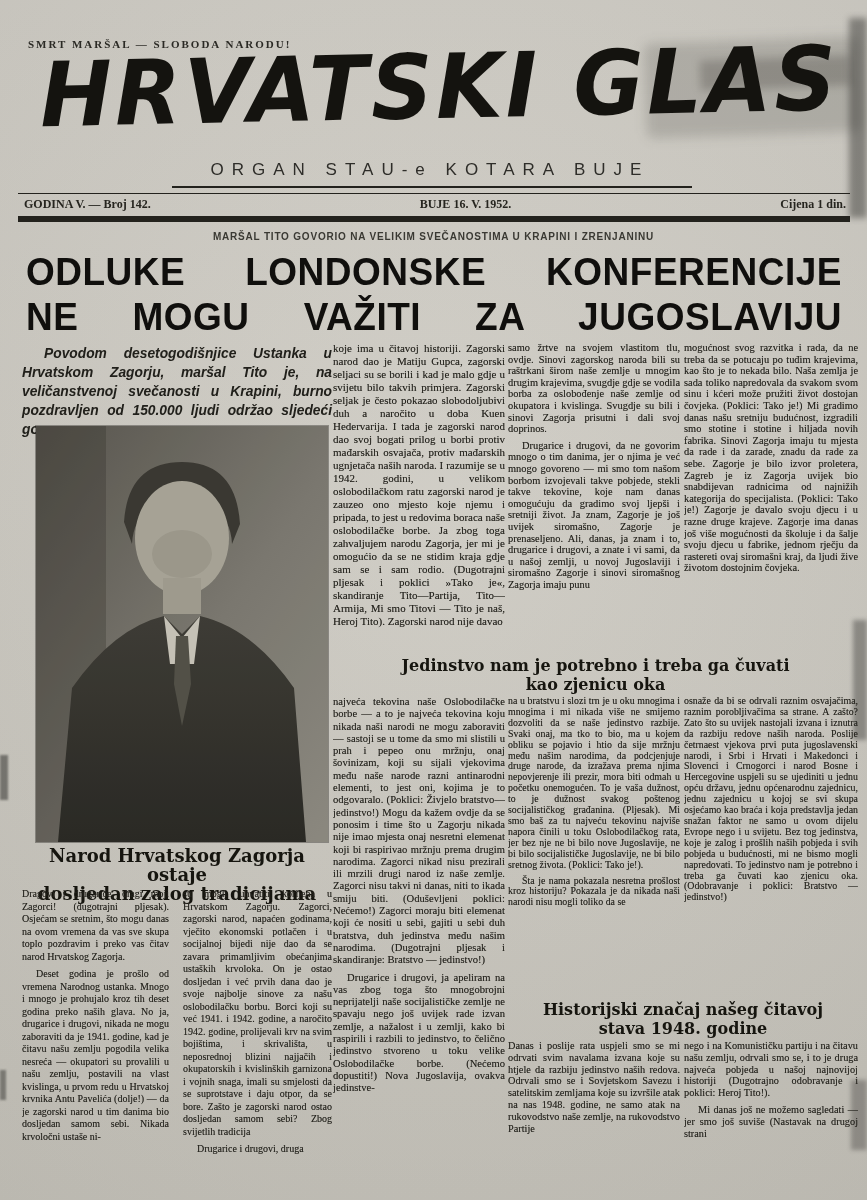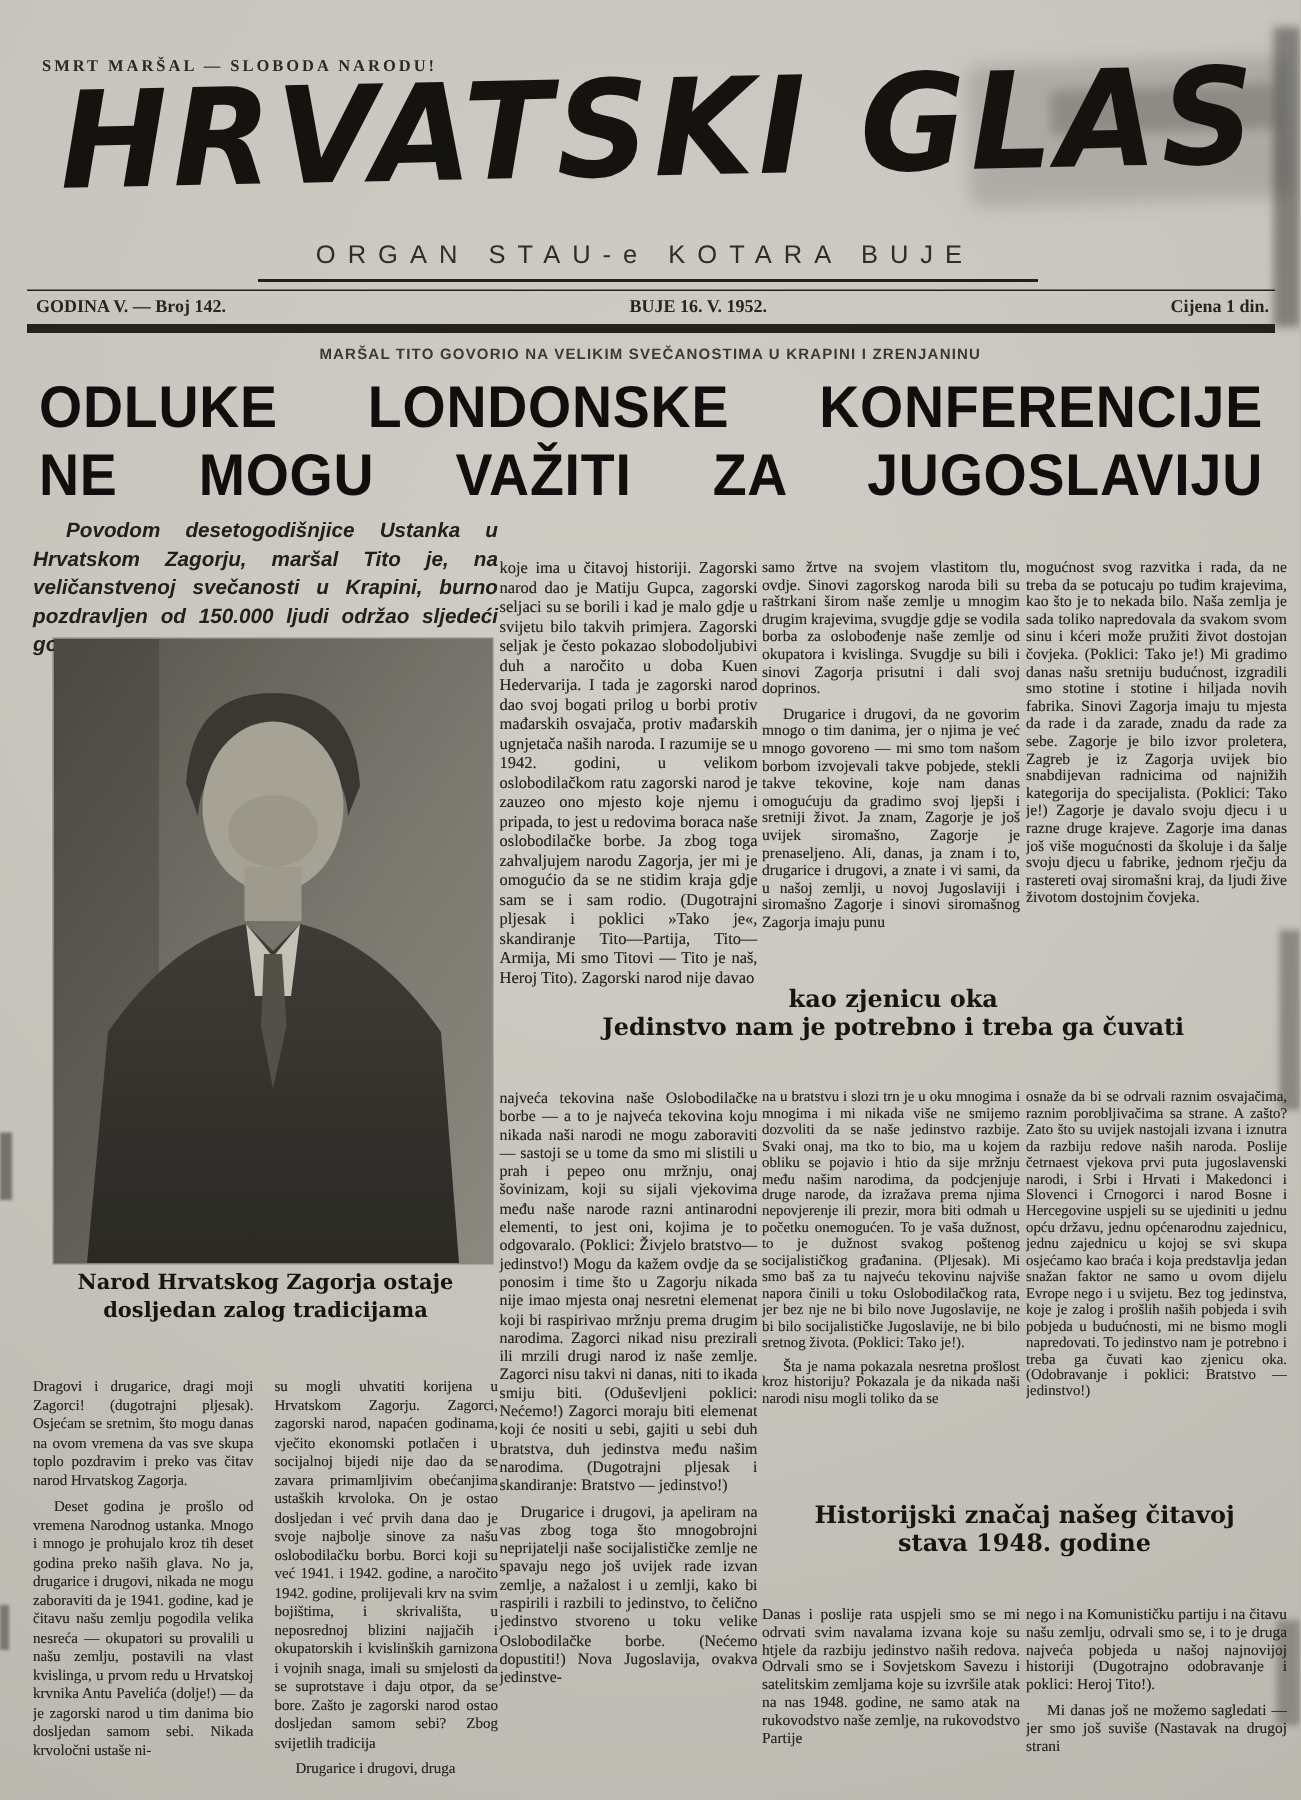--- a/index.html
+++ b/index.html
@@ -37,25 +37,25 @@
     font-family:"Liberation Sans",sans-serif;font-weight:700;font-size:37px;color:#100f0d;}
   .headline div{line-height:45px;text-align:justify;text-align-last:justify;letter-spacing:.5px;transform:scaleY(1.06);}
   .lead{position:absolute;left:22px;top:344px;width:310px;
     font-family:"Liberation Sans",sans-serif;font-weight:bold;font-style:italic;
     font-size:13.8px;line-height:19px;text-align:justify;color:#21201b;text-indent:22px;}
   .photo{position:absolute;left:36px;top:426px;width:292px;height:416px;margin:0;
     box-shadow:0 0 0 1px rgba(40,38,34,.4);background:#6d6a63;}
   .photo svg{display:block;}
   .subhead{position:absolute;text-align:center;font-family:"DejaVu Serif",serif;font-weight:bold;color:#16150f;}
   .subhead div{line-height:19px;}
-  .sh-zagorje{left:22px;top:846px;width:310px;font-size:14px;}
+  .sh-zagorje{left:22px;top:846px;width:310px;font-size:18px;}
   .sh-unity{left:333px;top:656px;width:525px;font-size:16px;}
   .sh-history{left:508px;top:1000px;width:350px;font-size:16px;}
   .col{position:absolute;overflow:hidden;text-align:justify;color:#26251f;
-    text-shadow:0 0 .4px rgba(35,33,30,.5);margin-top:31px;}
+    text-shadow:0 0 .4px rgba(35,33,30,.5);}
   .col p{margin:0 0 5px;text-indent:14px;}
   .col p.cont{text-indent:0;}
   .c-main{font-size:11px;line-height:13px;}
   .c-col3,.c-col4{font-size:10.4px;line-height:11.6px;}
   .c-unityA{font-size:10.6px;line-height:12.3px;}
   .c-unityB,.c-unityC{font-size:9.9px;line-height:10.9px;}
   .c-zag{font-size:10px;line-height:12.5px;}
   .c-hist{font-size:10.3px;line-height:11.8px;}
 </style>
 </head>
@@ -138,22 +138,22 @@
   </div>
   <div class="col c-col3" style="left:508px;top:342px;width:172px;height:313px;">
     <p class="cont">samo žrtve na svojem vlastitom tlu, ovdje. Sinovi zagorskog naroda bili su raštrkani širom naše zemlje u mnogim drugim krajevima, svugdje gdje se vodila borba za oslobođenje naše zemlje od okupatora i kvislinga. Svugdje su bili i sinovi Zagorja prisutni i dali svoj doprinos.</p>
     <p>Drugarice i drugovi, da ne govorim mnogo o tim danima, jer o njima je već mnogo govoreno — mi smo tom našom borbom izvojevali takve pobjede, stekli takve tekovine, koje nam danas omogućuju da gradimo svoj ljepši i sretniji život. Ja znam, Zagorje je još uvijek siromašno, Zagorje je prenaseljeno. Ali, danas, ja znam i to, drugarice i drugovi, a znate i vi sami, da u našoj zemlji, u novoj Jugoslaviji i siromašno Zagorje i sinovi siromašnog Zagorja imaju punu</p>
   </div>
   <div class="col c-col4" style="left:684px;top:342px;width:174px;height:313px;">
     <p class="cont">mogućnost svog razvitka i rada, da ne treba da se potucaju po tuđim krajevima, kao što je to nekada bilo. Naša zemlja je sada toliko napredovala da svakom svom sinu i kćeri može pružiti život dostojan čovjeka. (Poklici: Tako je!) Mi gradimo danas našu sretniju budućnost, izgradili smo stotine i stotine i hiljada novih fabrika. Sinovi Zagorja imaju tu mjesta da rade i da zarade, znadu da rade za sebe. Zagorje je bilo izvor proletera, Zagreb je iz Zagorja uvijek bio snabdijevan radnicima od najnižih kategorija do specijalista. (Poklici: Tako je!) Zagorje je davalo svoju djecu i u razne druge krajeve. Zagorje ima danas još više mogućnosti da školuje i da šalje svoju djecu u fabrike, jednom rječju da rastereti ovaj siromašni kraj, da ljudi žive životom dostojnim čovjeka.</p>
   </div>
 
   <div class="subhead sh-unity">
+    <div>Jedinstvo nam je potrebno i treba ga čuvati</div>
     <div>kao zjenicu oka</div>
-    <div>Jedinstvo nam je potrebno i treba ga čuvati</div>
   </div>
 
   <div class="col c-unityA" style="left:333px;top:696px;width:172px;height:500px;">
     <p class="cont">najveća tekovina naše Oslobodilačke borbe — a to je najveća tekovina koju nikada naši narodi ne mogu zaboraviti — sastoji se u tome da smo mi slistili u prah i pepeo onu mržnju, onaj šovinizam, koji su sijali vjekovima među naše narode razni antinarodni elementi, to jest oni, kojima je to odgovaralo. (Poklici: Živjelo bratstvo—jedinstvo!) Mogu da kažem ovdje da se ponosim i time što u Zagorju nikada nije imao mjesta onaj nesretni elemenat koji bi raspirivao mržnju prema drugim narodima. Zagorci nikad nisu prezirali ili mrzili drugi narod iz naše zemlje. Zagorci nisu takvi ni danas, niti to ikada smiju biti. (Oduševljeni poklici: Nećemo!) Zagorci moraju biti elemenat koji će nositi u sebi, gajiti u sebi duh bratstva, duh jedinstva među našim narodima. (Dugotrajni pljesak i skandiranje: Bratstvo — jedinstvo!)</p>
     <p>Drugarice i drugovi, ja apeliram na vas zbog toga što mnogobrojni neprijatelji naše socijalističke zemlje ne spavaju nego još uvijek rade izvan zemlje, a nažalost i u zemlji, kako bi raspirili i razbili to jedinstvo, to čelično jedinstvo stvoreno u toku velike Oslobodilačke borbe. (Nećemo dopustiti!) Nova Jugoslavija, ovakva jedinstve-</p>
   </div>
   <div class="col c-unityB" style="left:508px;top:696px;width:172px;height:300px;">
     <p class="cont">na u bratstvu i slozi trn je u oku mnogima i mnogima i mi nikada više ne smijemo dozvoliti da se naše jedinstvo razbije. Svaki onaj, ma tko to bio, ma u kojem obliku se pojavio i htio da sije mržnju među našim narodima, da podcjenjuje druge narode, da izražava prema njima nepovjerenje ili prezir, mora biti odmah u početku onemogućen. To je vaša dužnost, to je dužnost svakog poštenog socijalističkog građanina. (Pljesak). Mi smo baš za tu najveću tekovinu najviše napora činili u toku Oslobodilačkog rata, jer bez nje ne bi bilo nove Jugoslavije, ne bi bilo socijalističke Jugoslavije, ne bi bilo sretnog života. (Poklici: Tako je!).</p>
     <p>Šta je nama pokazala nesretna prošlost kroz historiju? Pokazala je da nikada naši narodi nisu mogli toliko da se</p>
   </div>

